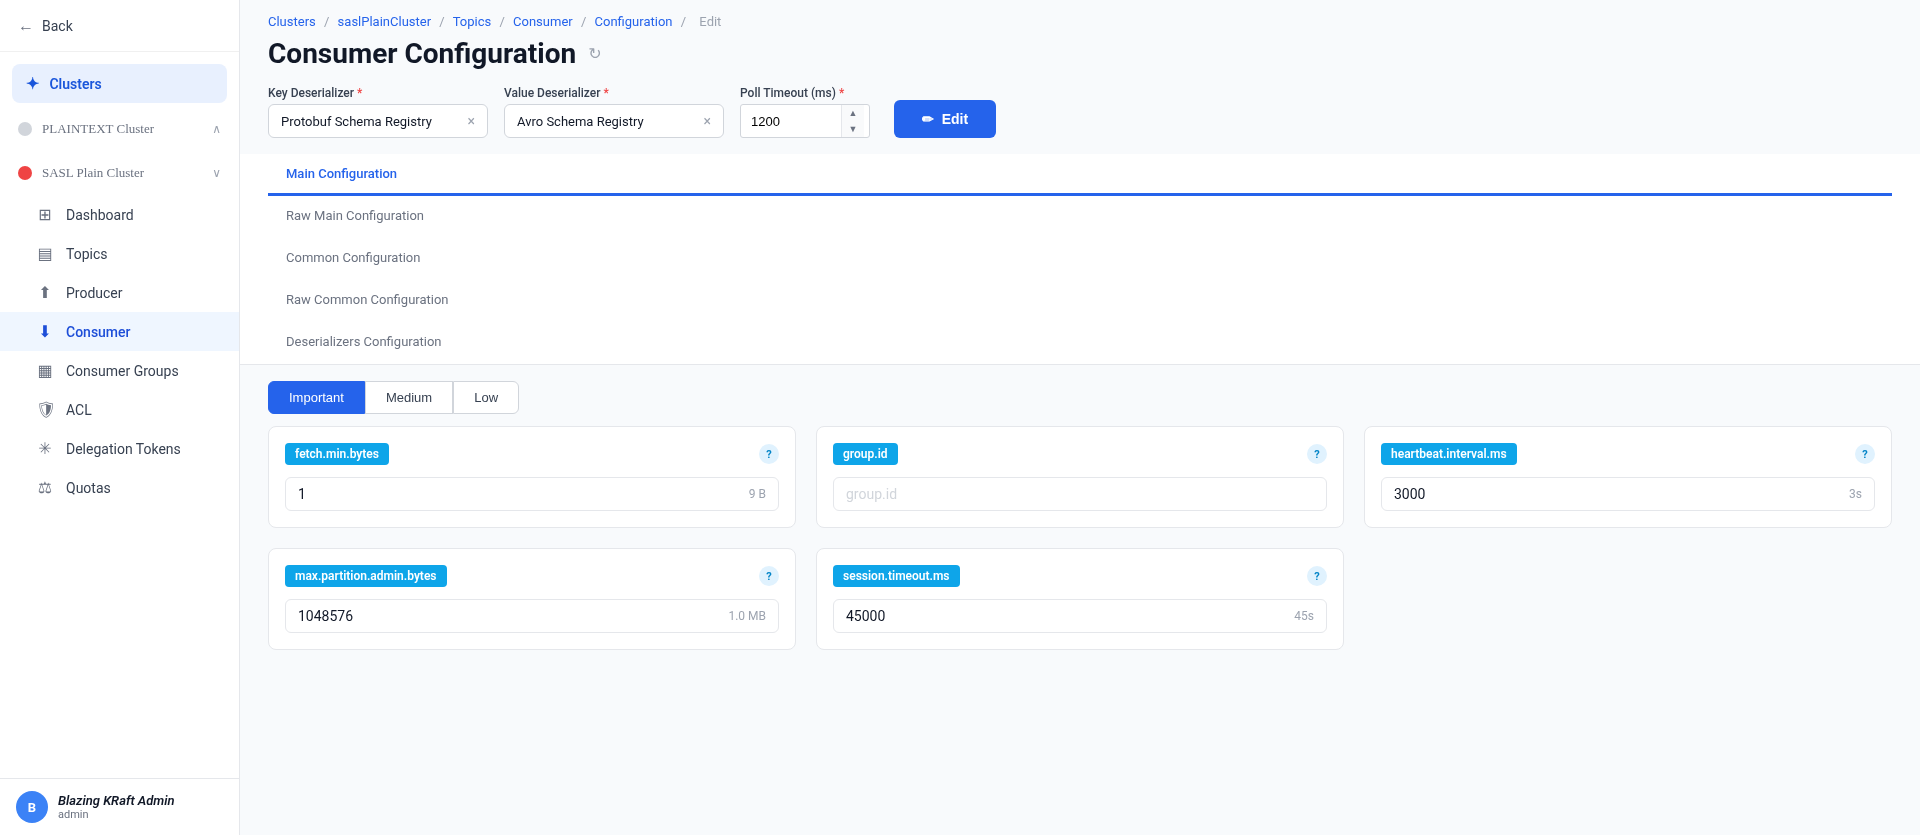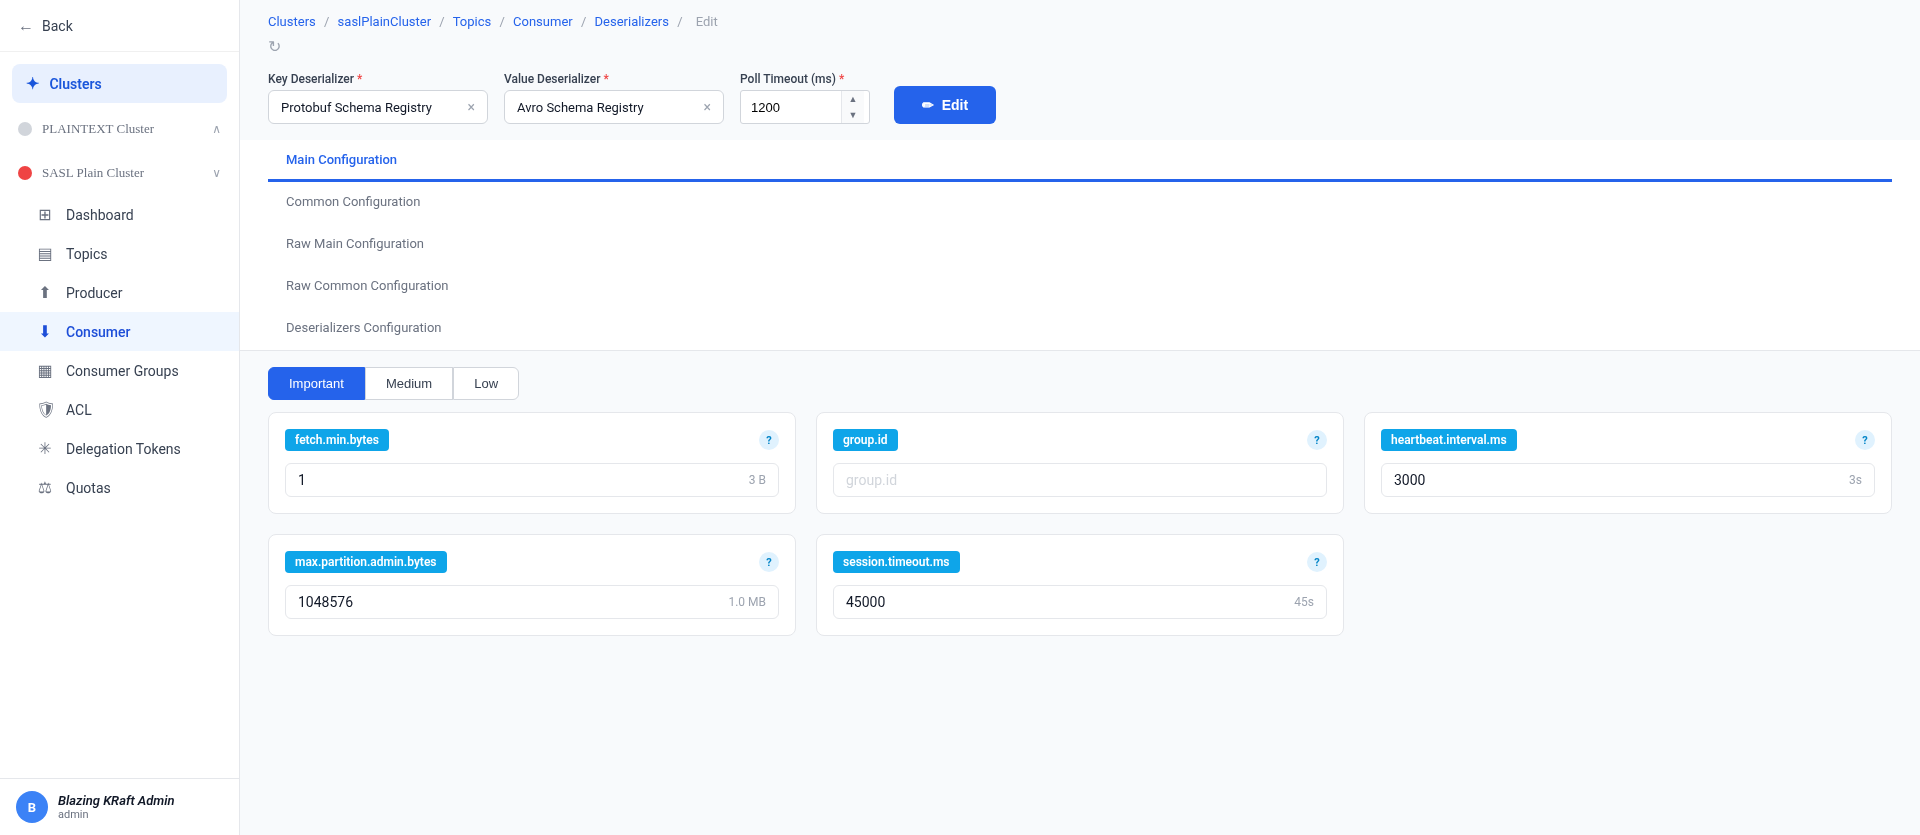--- a/index.html
+++ b/index.html
@@ -348,26 +348,27 @@
 
   <div class="breadcrumb">
     <a href="#">Clusters</a>
     <span>/</span>
     <a href="#">saslPlainCluster</a>
     <span>/</span>
     <a href="#">Topics</a>
     <span>/</span>
     <a href="#">Consumer</a>
     <span>/</span>
-    <a href="#">Deserializers</a>
+    <a href="#">Configuration</a>
     <span>/</span>
     <span>Edit</span>
   </div>
 
   <div class="page-header">
+    <h1 class="page-title">Consumer Configuration</h1>
     <span class="refresh-icon">↻</span>
   </div>
 
   <div class="config-bar">
     <div class="field-group">
       <div class="field-label">
         <span>Key Deserializer</span>
         <span class="required"> *</span>
       </div>
       <div class="field-select">
@@ -402,42 +403,42 @@
     </div>
 
     <button class="edit-btn">
       <span>✏</span>
       <span>Edit</span>
     </button>
   </div>
 
   <div class="tabs-bar">
     <div class="tab active">Main Configuration</div>
+    <div class="tab">Raw Main Configuration</div>
     <div class="tab">Common Configuration</div>
-    <div class="tab">Raw Main Configuration</div>
     <div class="tab">Raw Common Configuration</div>
     <div class="tab">Deserializers Configuration</div>
   </div>
 
   <div class="priority-bar">
     <button class="priority-btn active">Important</button>
     <button class="priority-btn">Medium</button>
     <button class="priority-btn">Low</button>
   </div>
 
   <div class="config-grid">
 
     <div class="config-card">
       <div class="config-card-header">
         <span class="config-tag">fetch.min.bytes</span>
         <div class="help-icon">?</div>
       </div>
       <div class="config-value-row">
         <span class="config-value">1</span>
-        <span class="config-unit">3 B</span>
+        <span class="config-unit">9 B</span>
       </div>
     </div>
 
     <div class="config-card">
       <div class="config-card-header">
         <span class="config-tag">group.id</span>
         <div class="help-icon">?</div>
       </div>
       <div class="config-value-row">
         <span class="config-placeholder">group.id</span>

